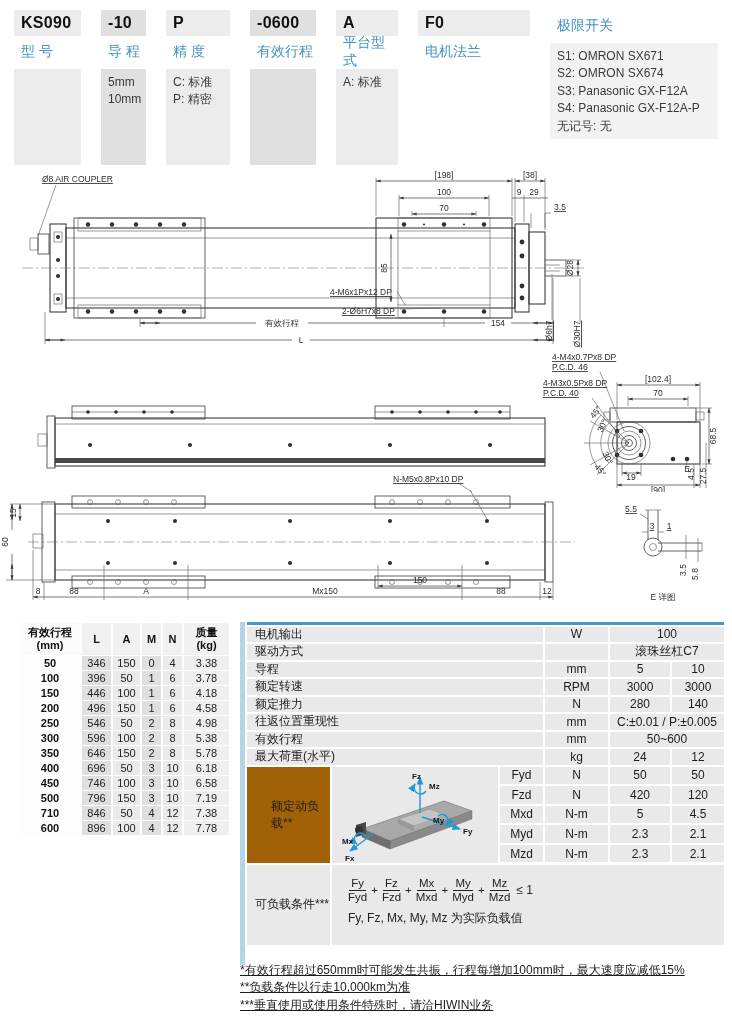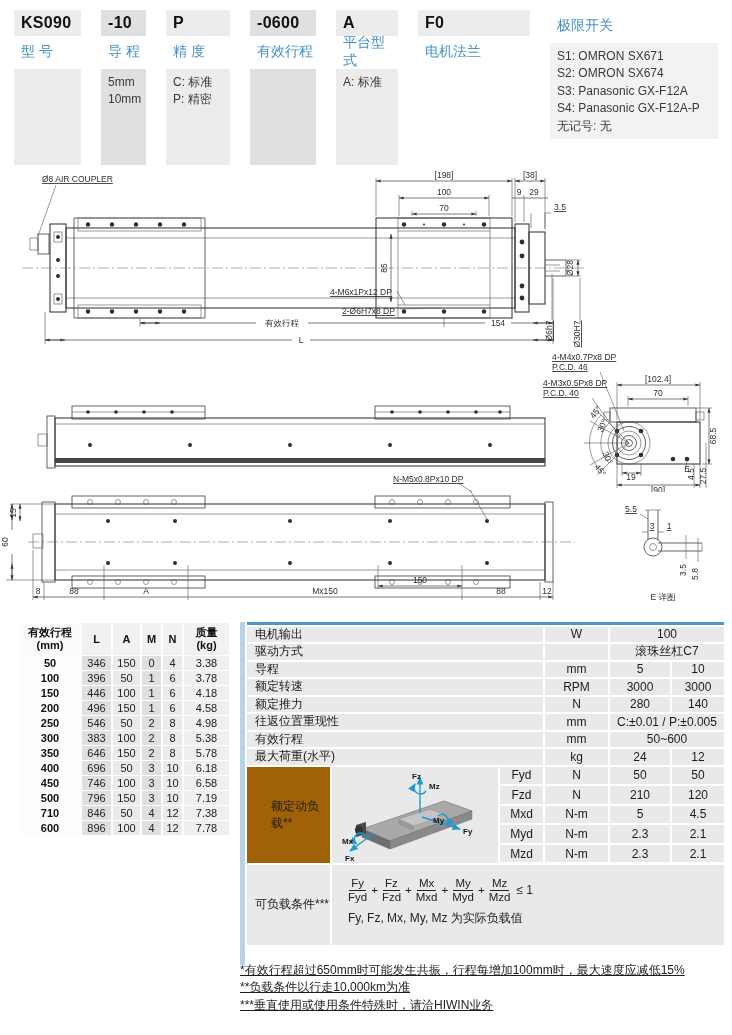--- a/index.html
+++ b/index.html
@@ -522,21 +522,21 @@
           <tr>
             <td class="c0">250</td>
             <td class="c1">546</td>
             <td class="c2">50</td>
             <td class="c3">2</td>
             <td class="c4">8</td>
             <td class="c5">4.98</td>
           </tr>
           <tr>
             <td class="c0">300</td>
-            <td class="c1">383</td>
+            <td class="c1">596</td>
             <td class="c2">100</td>
             <td class="c3">2</td>
             <td class="c4">8</td>
             <td class="c5">5.38</td>
           </tr>
           <tr>
             <td class="c0">350</td>
             <td class="c1">646</td>
             <td class="c2">150</td>
             <td class="c3">2</td>
@@ -671,21 +671,21 @@
       <div class="l-rows" id="load-rows">
           <div class="lrow">
             <div class="scell l-axis">Fyd</div>
             <div class="scell s-unit">N</div>
             <div class="scell s-v1">50</div>
             <div class="scell s-v2">50</div>
           </div>
           <div class="lrow">
             <div class="scell l-axis">Fzd</div>
             <div class="scell s-unit">N</div>
-            <div class="scell s-v1">210</div>
+            <div class="scell s-v1">420</div>
             <div class="scell s-v2">120</div>
           </div>
           <div class="lrow">
             <div class="scell l-axis">Mxd</div>
             <div class="scell s-unit">N-m</div>
             <div class="scell s-v1">5</div>
             <div class="scell s-v2">4.5</div>
           </div>
           <div class="lrow">
             <div class="scell l-axis">Myd</div>

